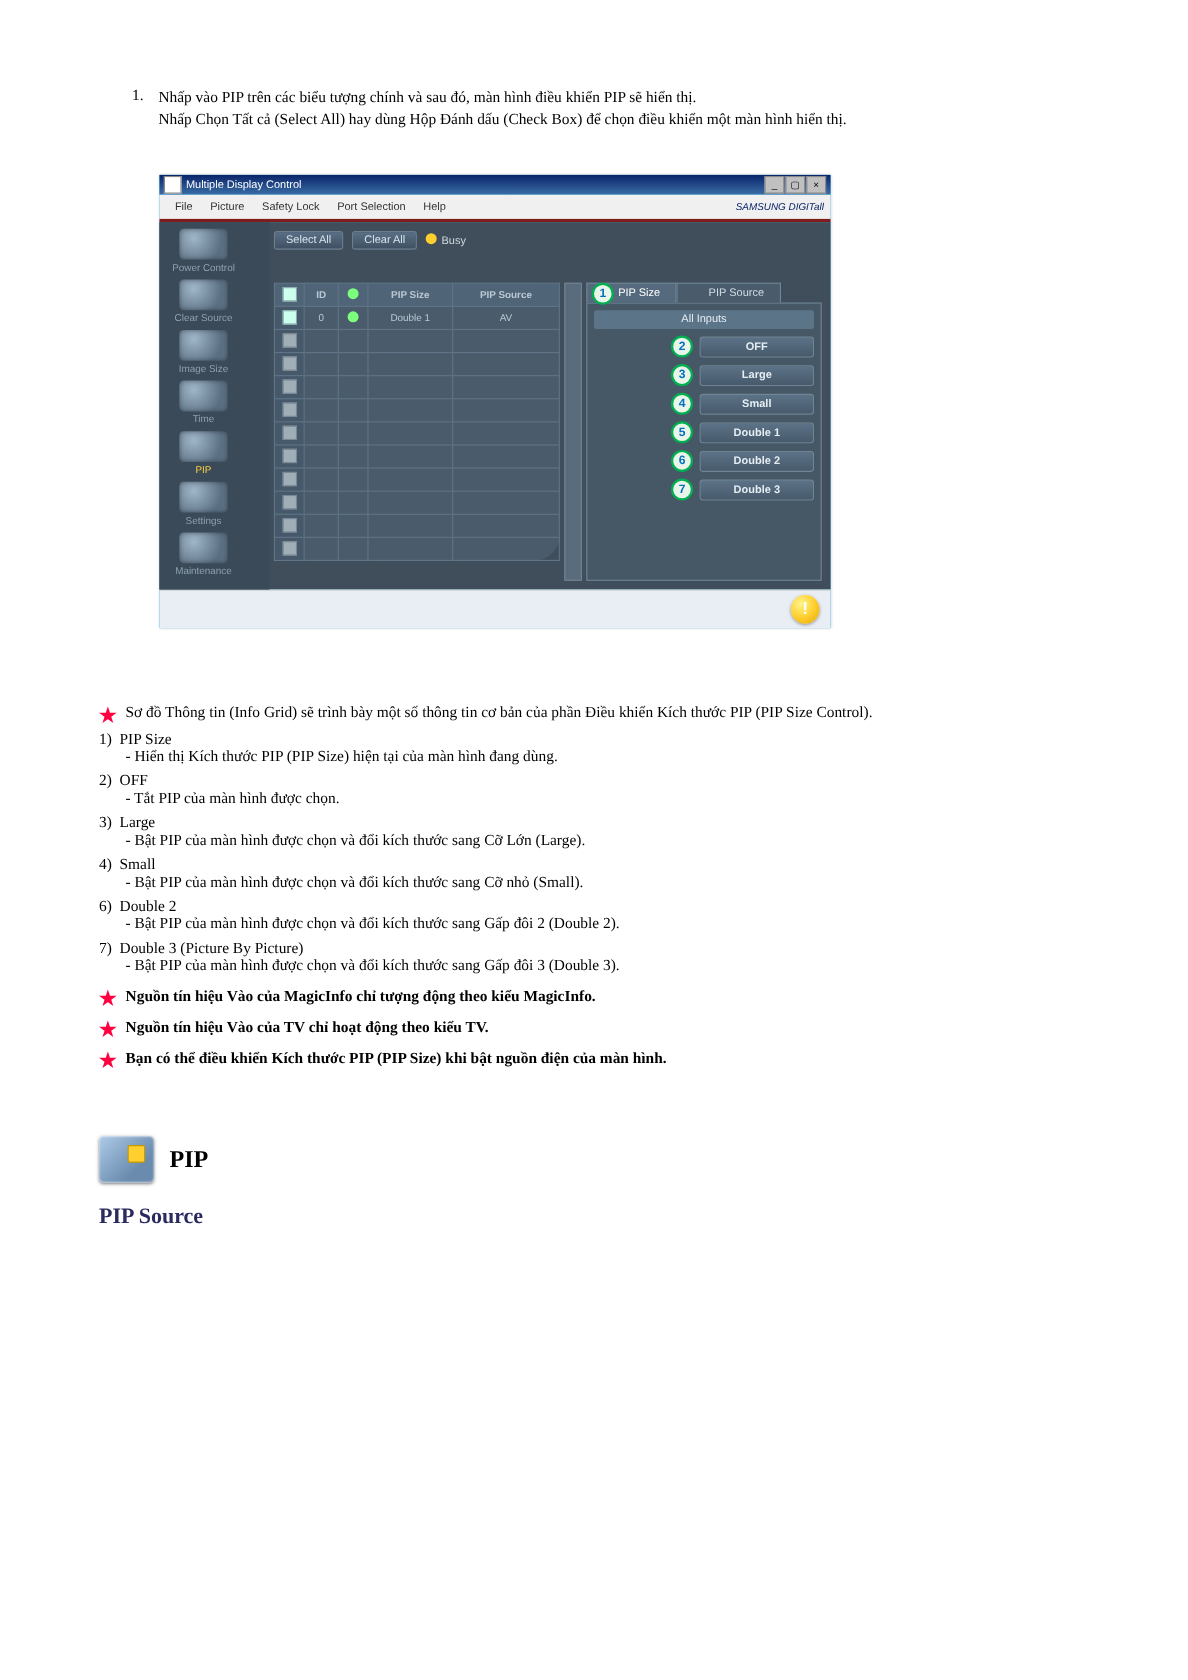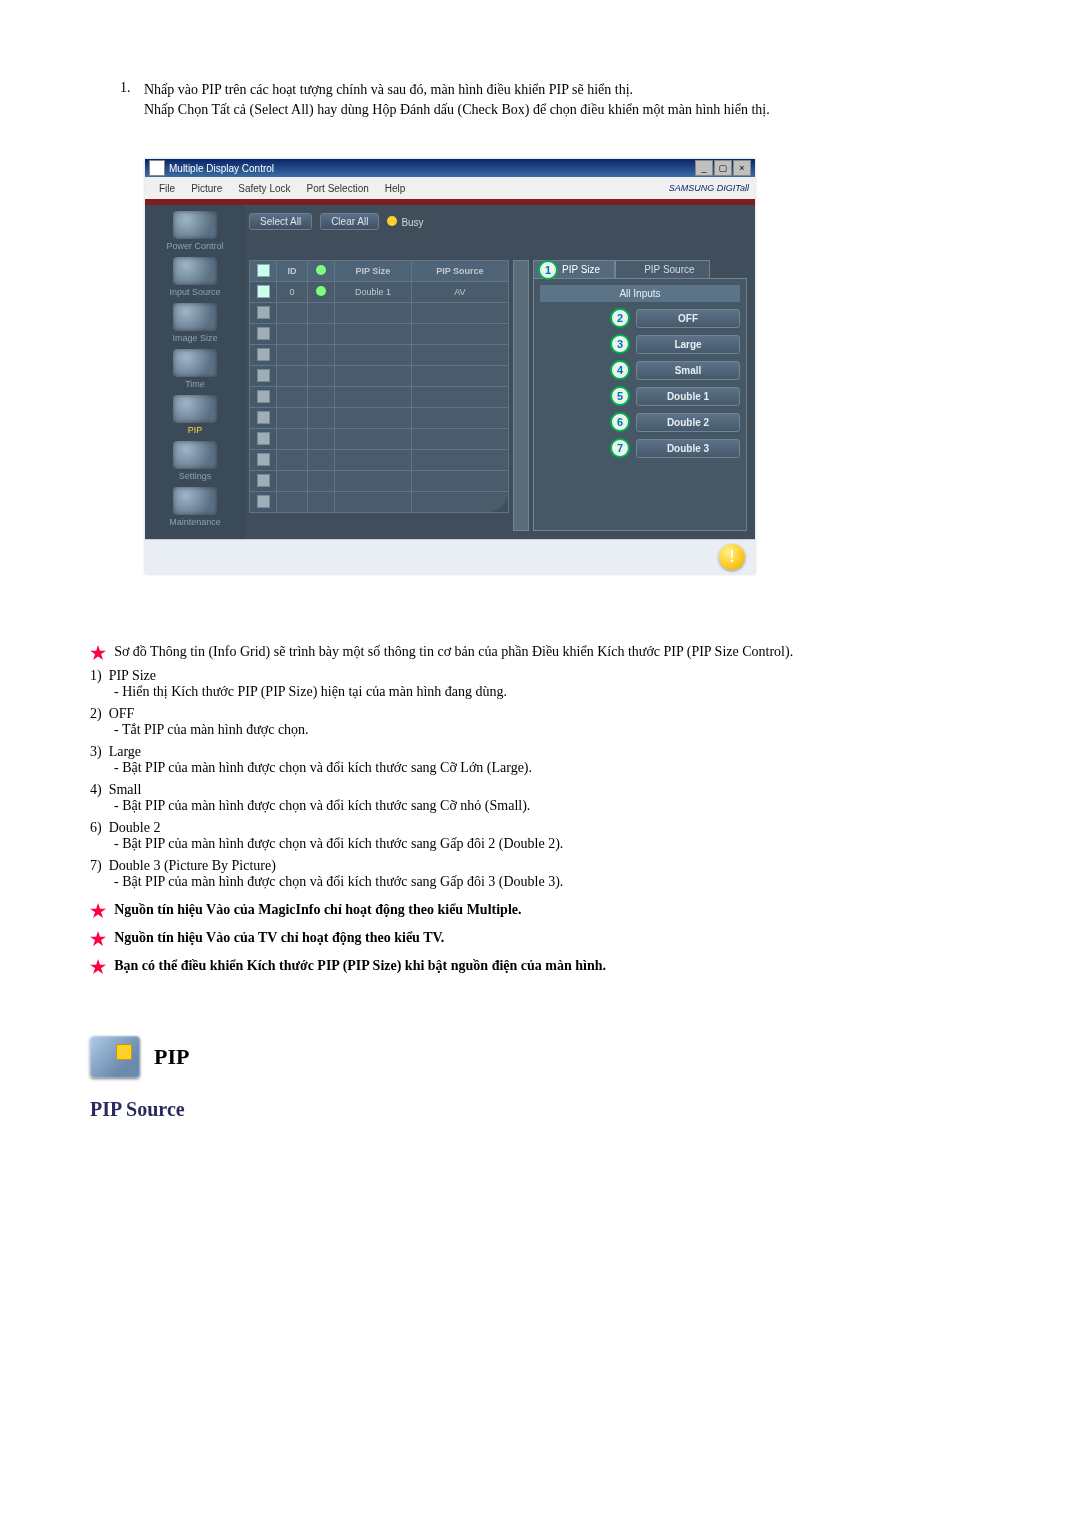--- a/index.html
+++ b/index.html
@@ -49,40 +49,39 @@
     width: 14px; height: 14px;
     background: #fff;
     margin-right: 4px;
     border: 1px solid #888;
   }
   .title-spacer { flex: 1; }
   .winbtn { width: 16px; height: 14px; background: #c0c0c0; border: 1px solid #888; margin-left: 1px; display: inline-flex; align-items: center; justify-content: center; font-size: 9px; color: #000;}
   .menubar {
     height: 22px;
     background: #f0f0f0;
-    border-bottom: 6px solid #7f1d1d;
+    border-bottom: 3px solid #7f1d1d;
     display: flex;
     align-items: center;
     padding: 0 6px;
     font-size: 10px;
   }
   .menuitem { padding: 0 8px; cursor: default;}
   .menubar .samsung { flex: 1; text-align: right; font-style: italic; color: #0a246a; font-size: 9px;}
   .appbody {
     display: flex;
     background: #404e5b;
     color: #cfd8e0;
   }
   .sidebar {
     width: 100px;
     background: #3a4a58;
     padding: 6px 0;
     display: flex;
     flex-direction: column;
-    align-items: center;
   }
   .side-item { width: 80px; text-align: center; margin-bottom: 6px; font-size: 9px; color: #8ea0b0;}
   .side-item.active { color: #ffd040; }
   .side-icon { width: 44px; height: 28px; margin: 0 auto 2px; border-radius: 4px; background: radial-gradient(circle at 30% 30%, #9fb5c8 0%, #5a6f82 70%); box-shadow: inset 0 0 4px rgba(0,0,0,0.4);}
   .mainarea {
     flex: 1;
     padding: 8px 8px 8px 4px;
     display: flex;
     flex-direction: column;
     gap: 24px;
@@ -221,21 +220,21 @@
   .pip-title { font-size: 22px; font-weight: bold; }
   .section-h { font-size: 20px; font-weight: bold; color: #2a2a60; margin-top: 18px;}
 </style>
 </head>
 <body>
 
 <div class="intro-list">
   <div class="intro-item">
     <div class="intro-num">1.</div>
     <div class="intro-text">
-      <span>Nhấp vào PIP trên các hoạt tượng chính và sau đó, màn hình điều khiển PIP sẽ hiển thị.</span><br>
+      <span>Nhấp vào PIP trên các biểu tượng chính và sau đó, màn hình điều khiển PIP sẽ hiển thị.</span><br>
       <span>Nhấp Chọn Tất cả (Select All) hay dùng Hộp Đánh dấu (Check Box) để chọn điều khiển một màn hình hiển thị.</span>
     </div>
   </div>
 </div>
 
 <div class="screenshot">
   <div class="titlebar">
     <span class="title-icon"></span>
     <span>Multiple Display Control</span>
     <span class="title-spacer"></span>
@@ -252,21 +251,21 @@
     <span class="samsung">SAMSUNG DIGITall</span>
   </div>
   <div class="appbody">
     <div class="sidebar">
       <div class="side-item">
         <div class="side-icon"></div>
         <span>Power Control</span>
       </div>
       <div class="side-item">
         <div class="side-icon"></div>
-        <span>Input Source</span>
+        <span>Clear Source</span>
       </div>
       <div class="side-item">
         <div class="side-icon"></div>
         <span>Image Size</span>
       </div>
       <div class="side-item">
         <div class="side-icon"></div>
         <span>Time</span>
       </div>
       <div class="side-item active">
@@ -453,21 +452,21 @@
     <div class="legend-desc">- Bật PIP của màn hình được chọn và đổi kích thước sang Gấp đôi 2 (Double 2).</div>
   </li>
   <li class="legend-item">
     <div class="legend-head"><span>7)</span>&nbsp;&nbsp;<span>Double 3 (Picture By Picture)</span></div>
     <div class="legend-desc">- Bật PIP của màn hình được chọn và đổi kích thước sang Gấp đôi 3 (Double 3).</div>
   </li>
 </ol>
 
 <div class="star-line">
   <span class="star">★</span>
-  <span class="bold-note">Nguồn tín hiệu Vào của MagicInfo chỉ hoạt động theo kiểu Multiple.</span>
+  <span class="bold-note">Nguồn tín hiệu Vào của MagicInfo chỉ tượng động theo kiểu MagicInfo.</span>
 </div>
 <div class="star-line">
   <span class="star">★</span>
   <span class="bold-note">Nguồn tín hiệu Vào của TV chỉ hoạt động theo kiểu TV.</span>
 </div>
 <div class="star-line">
   <span class="star">★</span>
   <span class="bold-note">Bạn có thể điều khiển Kích thước PIP (PIP Size) khi bật nguồn điện của màn hình.</span>
 </div>
 

